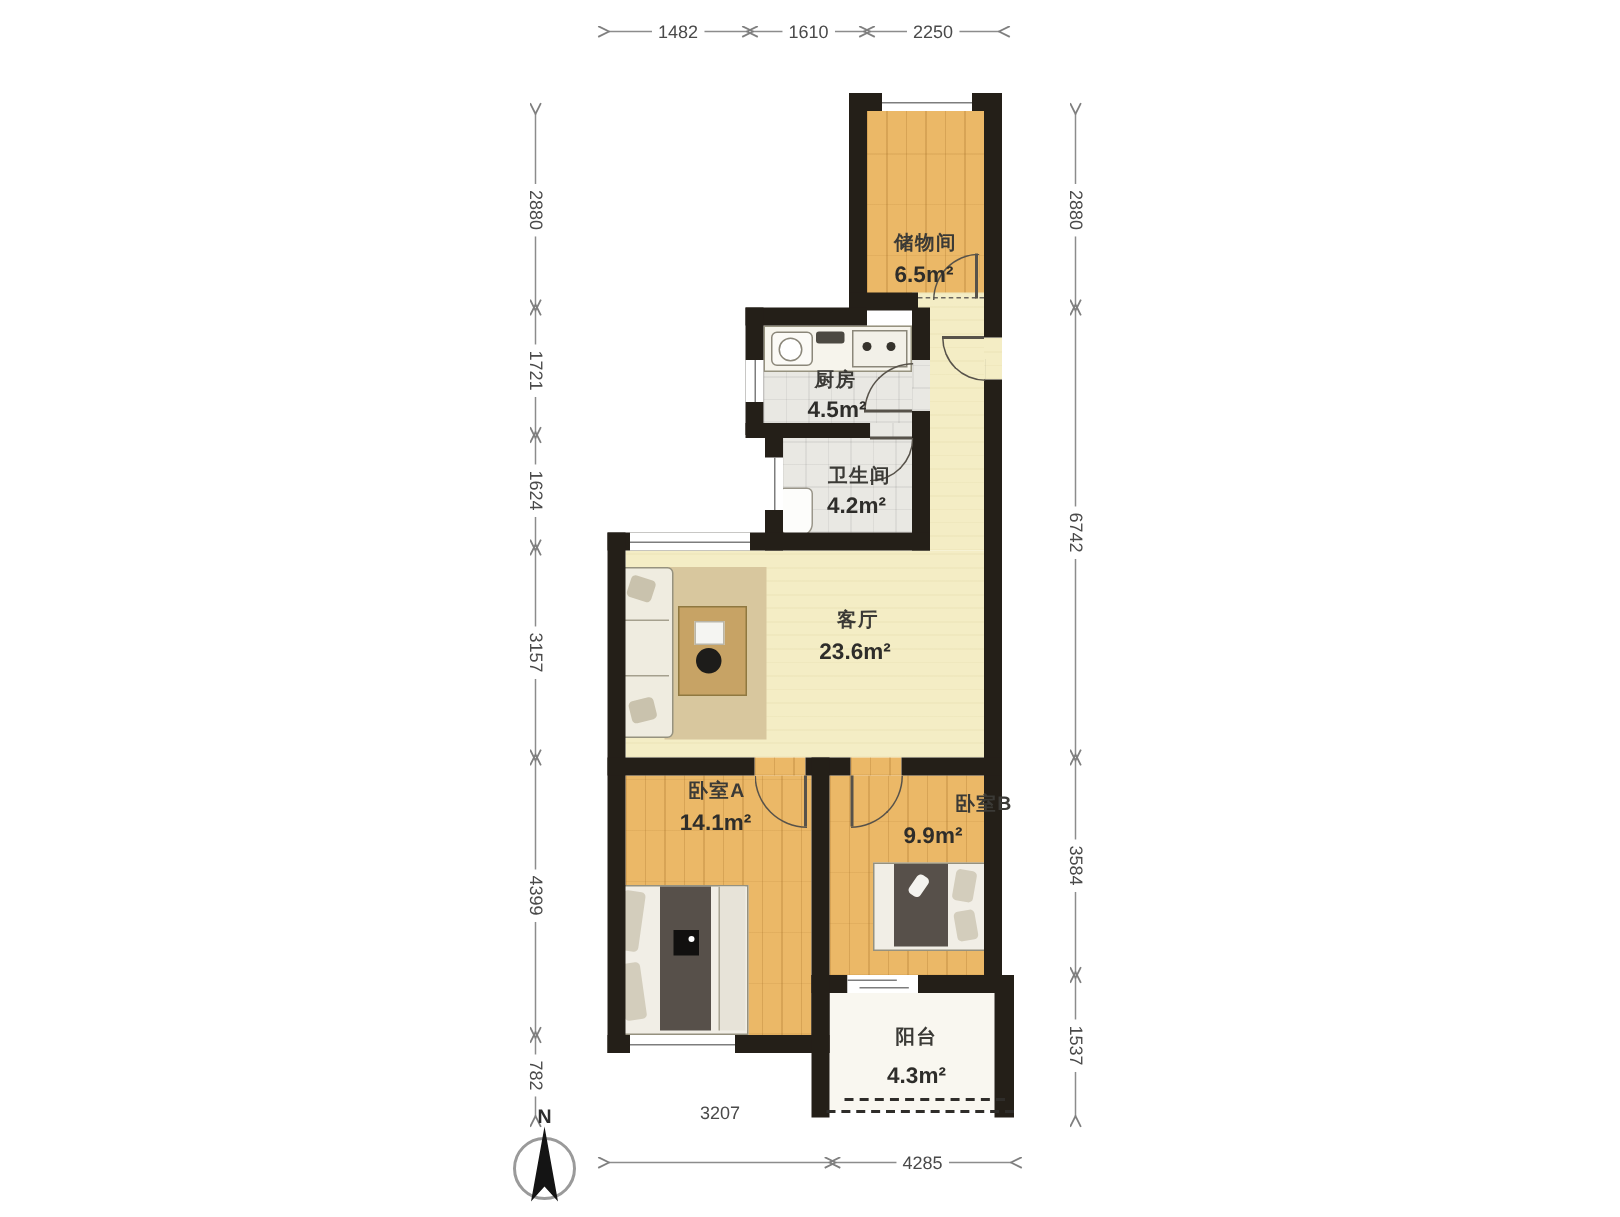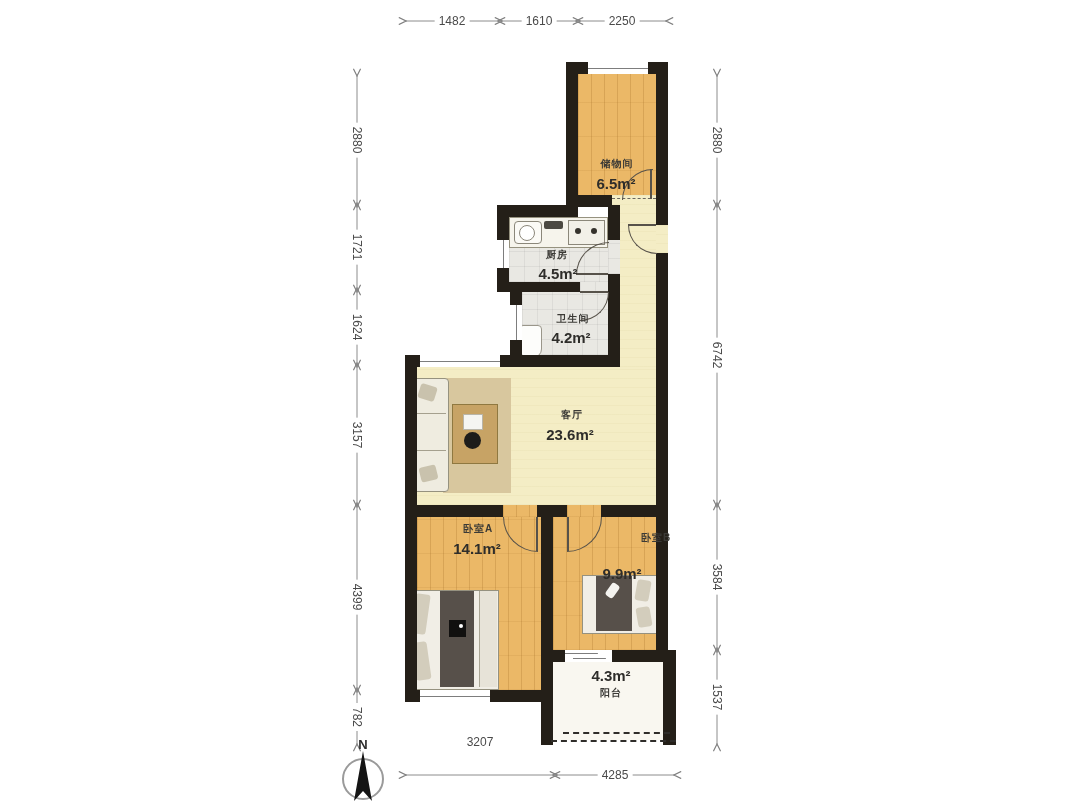--- a/index.html
+++ b/index.html
@@ -32,21 +32,21 @@
   .arc-br{border-right-width:1.5px;border-bottom-width:1.5px;border-bottom-right-radius:100%;}
   .arc-tl{border-left-width:1.5px;border-top-width:1.5px;border-top-left-radius:100%;}
   .leaf{z-index:5;background:#57524a;}
   .dash-t{z-index:5;border-top:2.5px dashed #2f2d2a;background:transparent;height:0;}
   .dash-thin{z-index:5;border-top:1.5px dashed #6a665e;background:transparent;height:0;}
   
   .furn{z-index:2;}
   .box{border:1px solid #96927f;background:#f6f4ec;}
   
   .rlabel{position:absolute;transform:translate(-50%,-50%);white-space:nowrap;z-index:6;text-align:center;}
-  .rname{font-size:10px;font-weight:600;color:#3b3a36;letter-spacing:1px;}
+  .rname{font-size:13px;font-weight:600;color:#3b3a36;letter-spacing:1px;}
   .rarea{font-size:15px;font-weight:700;color:#2e2d2a;}
   .dim{position:absolute;transform:translate(-50%,-50%);font-size:12px;color:#4a4a4a;background:#fff;
        padding:0 4px;z-index:7;white-space:nowrap;}
   .dim.v{writing-mode:vertical-rl;text-orientation:sideways;padding:4px 0;}
   .nlabel{position:absolute;transform:translate(-50%,-50%);font-size:13px;font-weight:600;color:#2c2c2c;z-index:7;}
   svg.overlay{position:absolute;left:0;top:0;z-index:5;pointer-events:none;}
 </style>
 </head>
 <body>
 
@@ -163,24 +163,24 @@
   <div class="rlabel" style="left:573px;top:317px"><span class="rname">卫生间</span></div>
   <div class="rlabel" style="left:571px;top:338px"><span class="rarea">4.2m²</span></div>
 
   <div class="rlabel" style="left:572px;top:413px"><span class="rname">客厅</span></div>
   <div class="rlabel" style="left:570px;top:435px"><span class="rarea">23.6m²</span></div>
 
   <div class="rlabel" style="left:478px;top:527px"><span class="rname">卧室A</span></div>
   <div class="rlabel" style="left:477px;top:549px"><span class="rarea">14.1m²</span></div>
 
   <div class="rlabel" style="left:656px;top:536px"><span class="rname">卧室B</span></div>
-  <div class="rlabel" style="left:622px;top:574px"><span class="rarea">9.9m²</span></div>
+  <div class="rlabel" style="left:622px;top:558px"><span class="rarea">9.9m²</span></div>
 
   <div class="rlabel" style="left:611px;top:691px"><span class="rname">阳台</span></div>
-  <div class="rlabel" style="left:611px;top:676px"><span class="rarea">4.3m²</span></div>
+  <div class="rlabel" style="left:611px;top:718px"><span class="rarea">4.3m²</span></div>
 
   <svg class="overlay" width="1080" height="811" viewBox="0 0 1080 811">
     <defs>
       <marker id="ah" viewBox="0 0 10 8" markerWidth="9" markerHeight="8" refX="1" refY="4" orient="auto-start-reverse">
         <path d="M9,0 L1,4 L9,8" fill="none" stroke="#7f7f7f" stroke-width="1.3"></path>
       </marker>
     </defs>
     <g stroke="#8c8c8c" stroke-width="1">
 
       <line x1="406" y1="21" x2="498" y2="21" marker-start="url(#ah)" marker-end="url(#ah)"></line>

